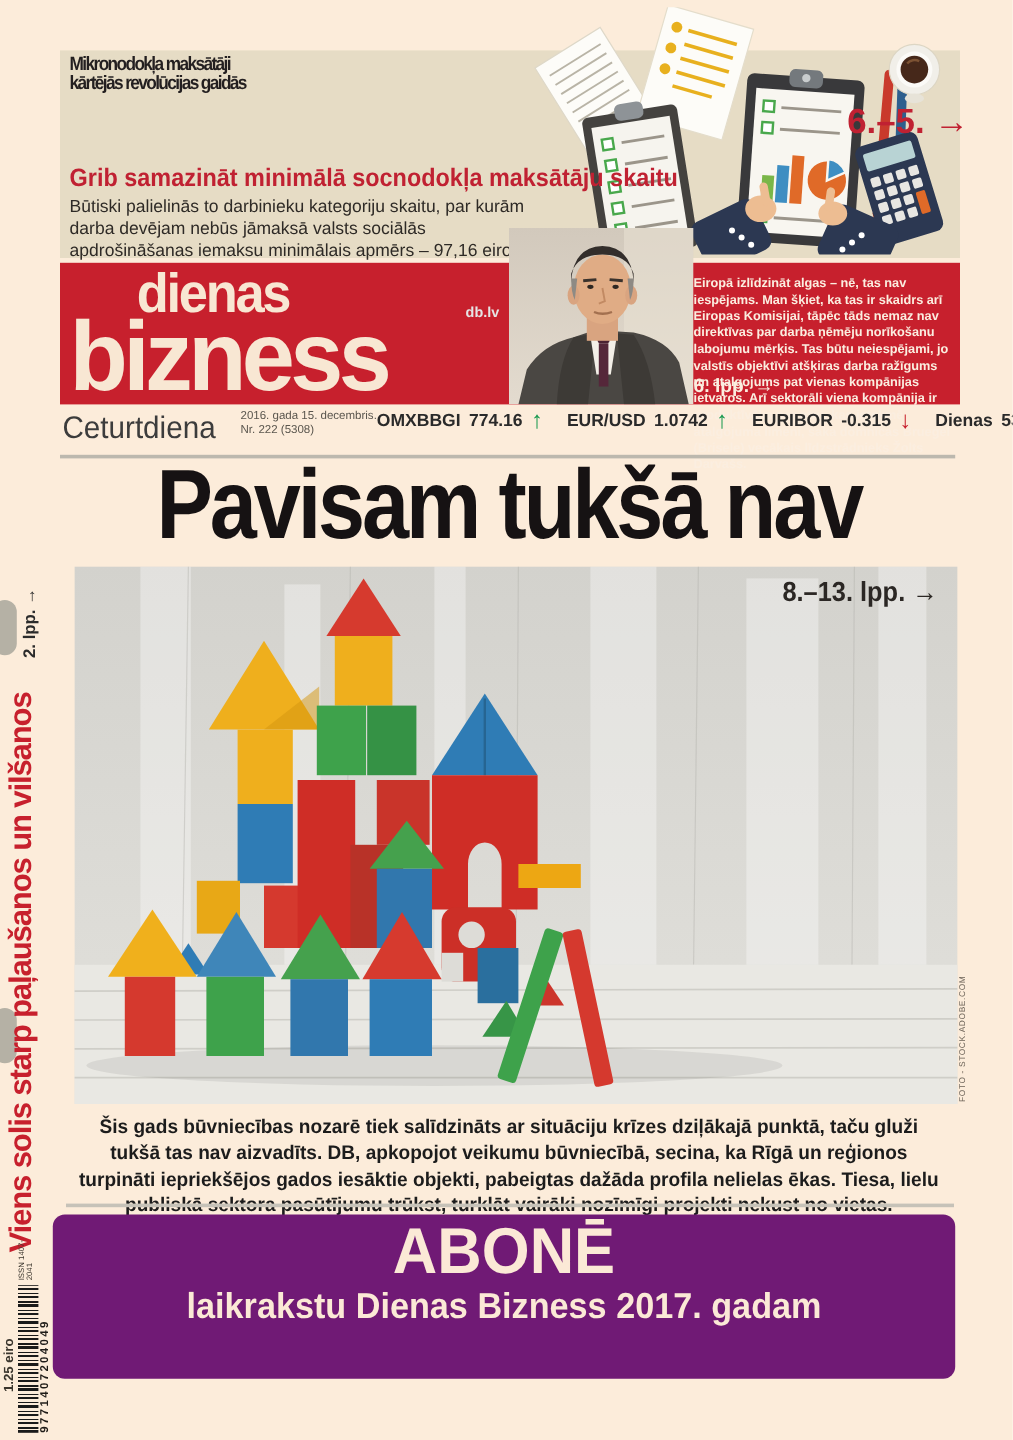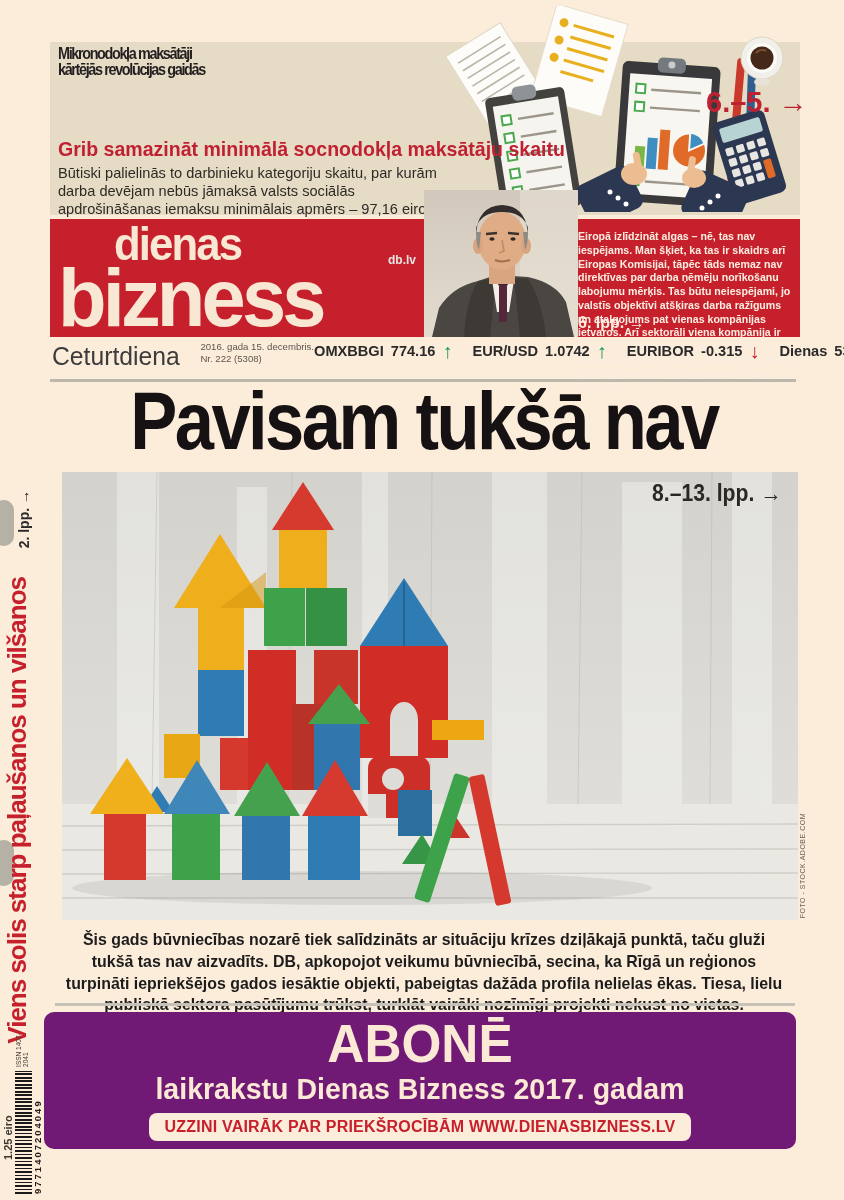--- a/index.html
+++ b/index.html
@@ -377,21 +377,20 @@
     <span>→</span>
   </div>
   <div class="photo-credit vtext">FOTO - STOCK.ADOBE.COM</div>
 
   <div class="deck">Šis gads būvniecības nozarē tiek salīdzināts ar situāciju krīzes dziļākajā punktā, taču gluži tukšā tas nav aizvadīts. DB, apkopojot veikumu būvniecībā, secina, ka Rīgā un reģionos turpināti iepriekšējos gados iesāktie objekti, pabeigtas dažāda profila nelielas ēkas. Tiesa, lielu publiskā sektora pasūtījumu trūkst, turklāt vairāki nozīmīgi projekti nekust no vietas.</div>
   <div class="rule2"></div>
 
   <div class="subscribe">
     <div class="sub-title">ABONĒ</div>
     <div class="sub-sub">laikrakstu Dienas Bizness 2017. gadam</div>
-    <div class="cta">UZZINI VAIRĀK PAR PRIEKŠROCĪBĀM WWW.DIENASBIZNESS.LV</div>
   </div>
 
   <div class="pill" style="top:500px;"></div>
   <div class="pill" style="top:840px;"></div>
   <div class="rail-ref vtext">
     <span>2. lpp.</span>
     <span>→</span>
   </div>
   <div class="rail-teaser vtext">Viens solis starp paļaušanos un vilšanos</div>
 

